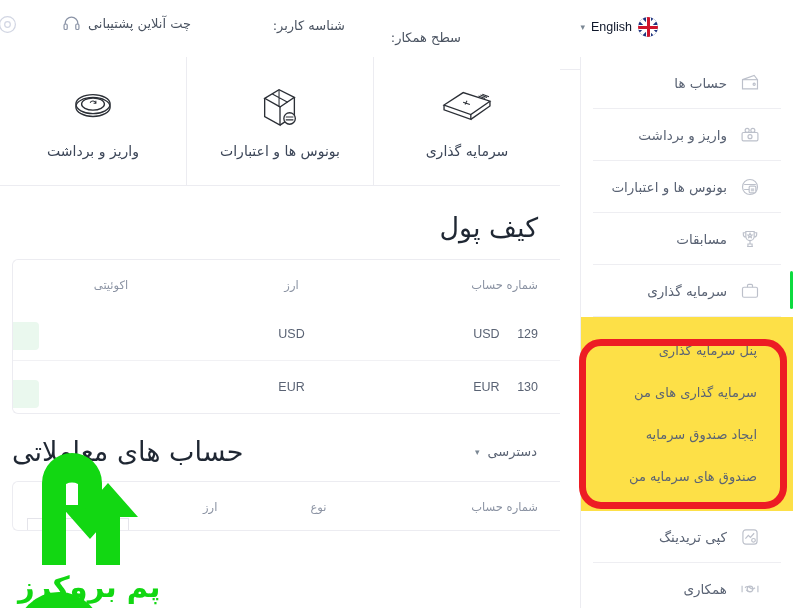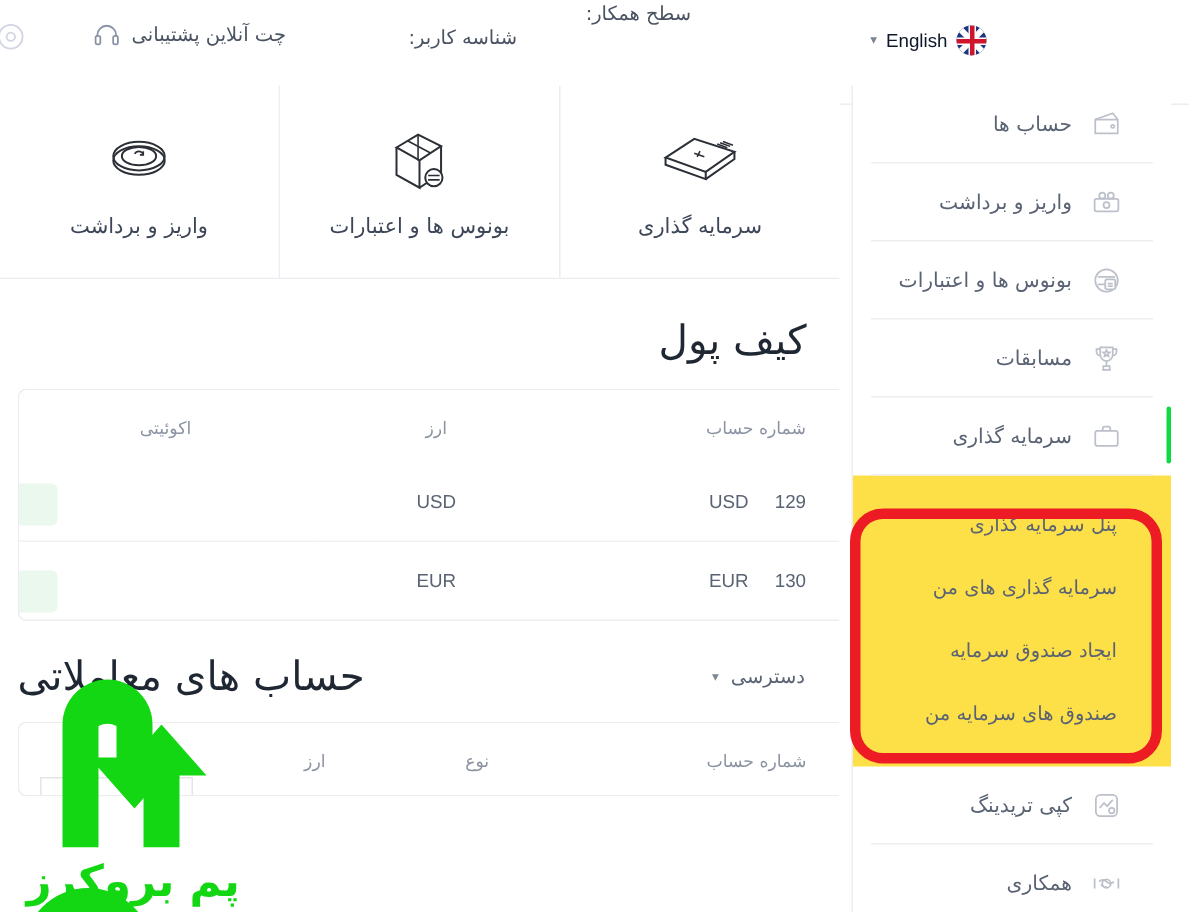--- a/index.html
+++ b/index.html
@@ -109,21 +109,21 @@
     margin-top: 1px;
   }
 
   .hdr-item {
     position: absolute;
     font-size: 13px;
     color: #4a5361;
     white-space: nowrap;
   }
   .hdr-uid   { right: 448px; top: 18px; }
-  .hdr-level { right: 332px; top: 2px; }
+  .hdr-level { right: 332px; top: 30px; }
 
   .chat-wrap {
     position: absolute;
     right: 602px;
     top: 14px;
     display: flex;
     align-items: center;
     gap: 7px;
   }
   .chat-label {
@@ -138,21 +138,21 @@
     right: 775px;
     top: 14px;
     width: 21px; height: 21px;
     opacity: 0.45;
   }
 
   
   .sidebar {
     position: absolute;
     top: 57px;
-    right: 12px;
+    right: 0;
     width: 213px;
     height: 551px;
     background: #ffffff;
     border-left: 1px solid #ececf1;
     margin-left: 39px;
   }
 
   .side-item {
     position: relative;
     height: 52px;

